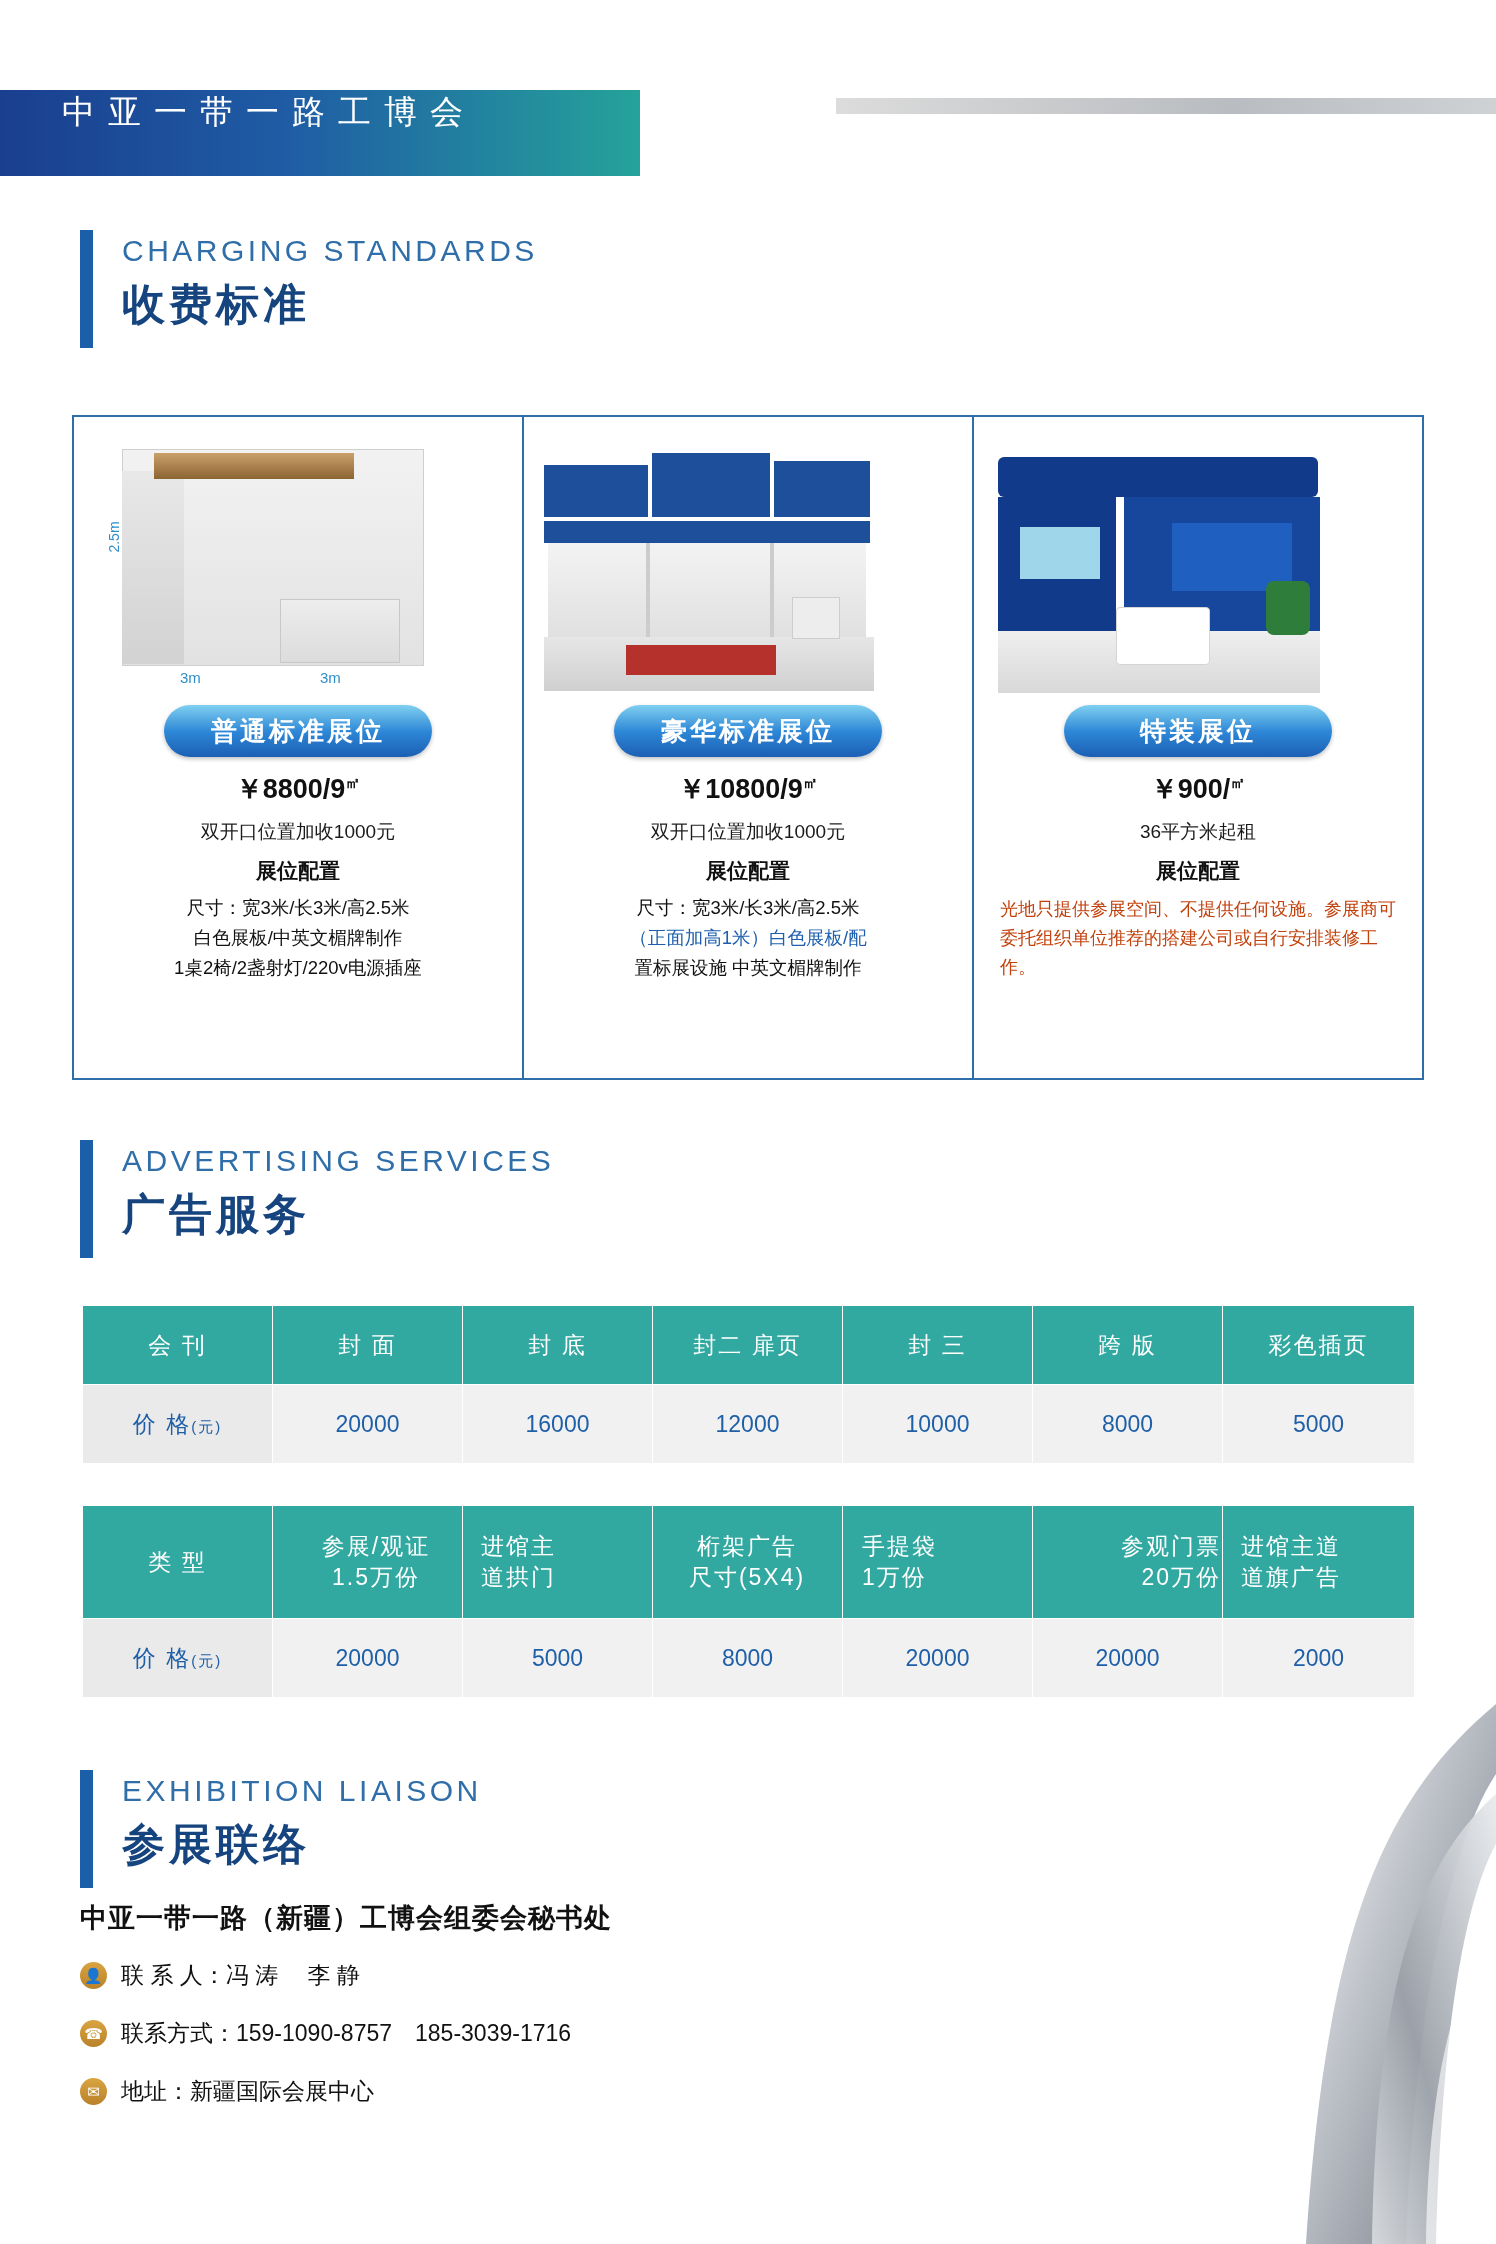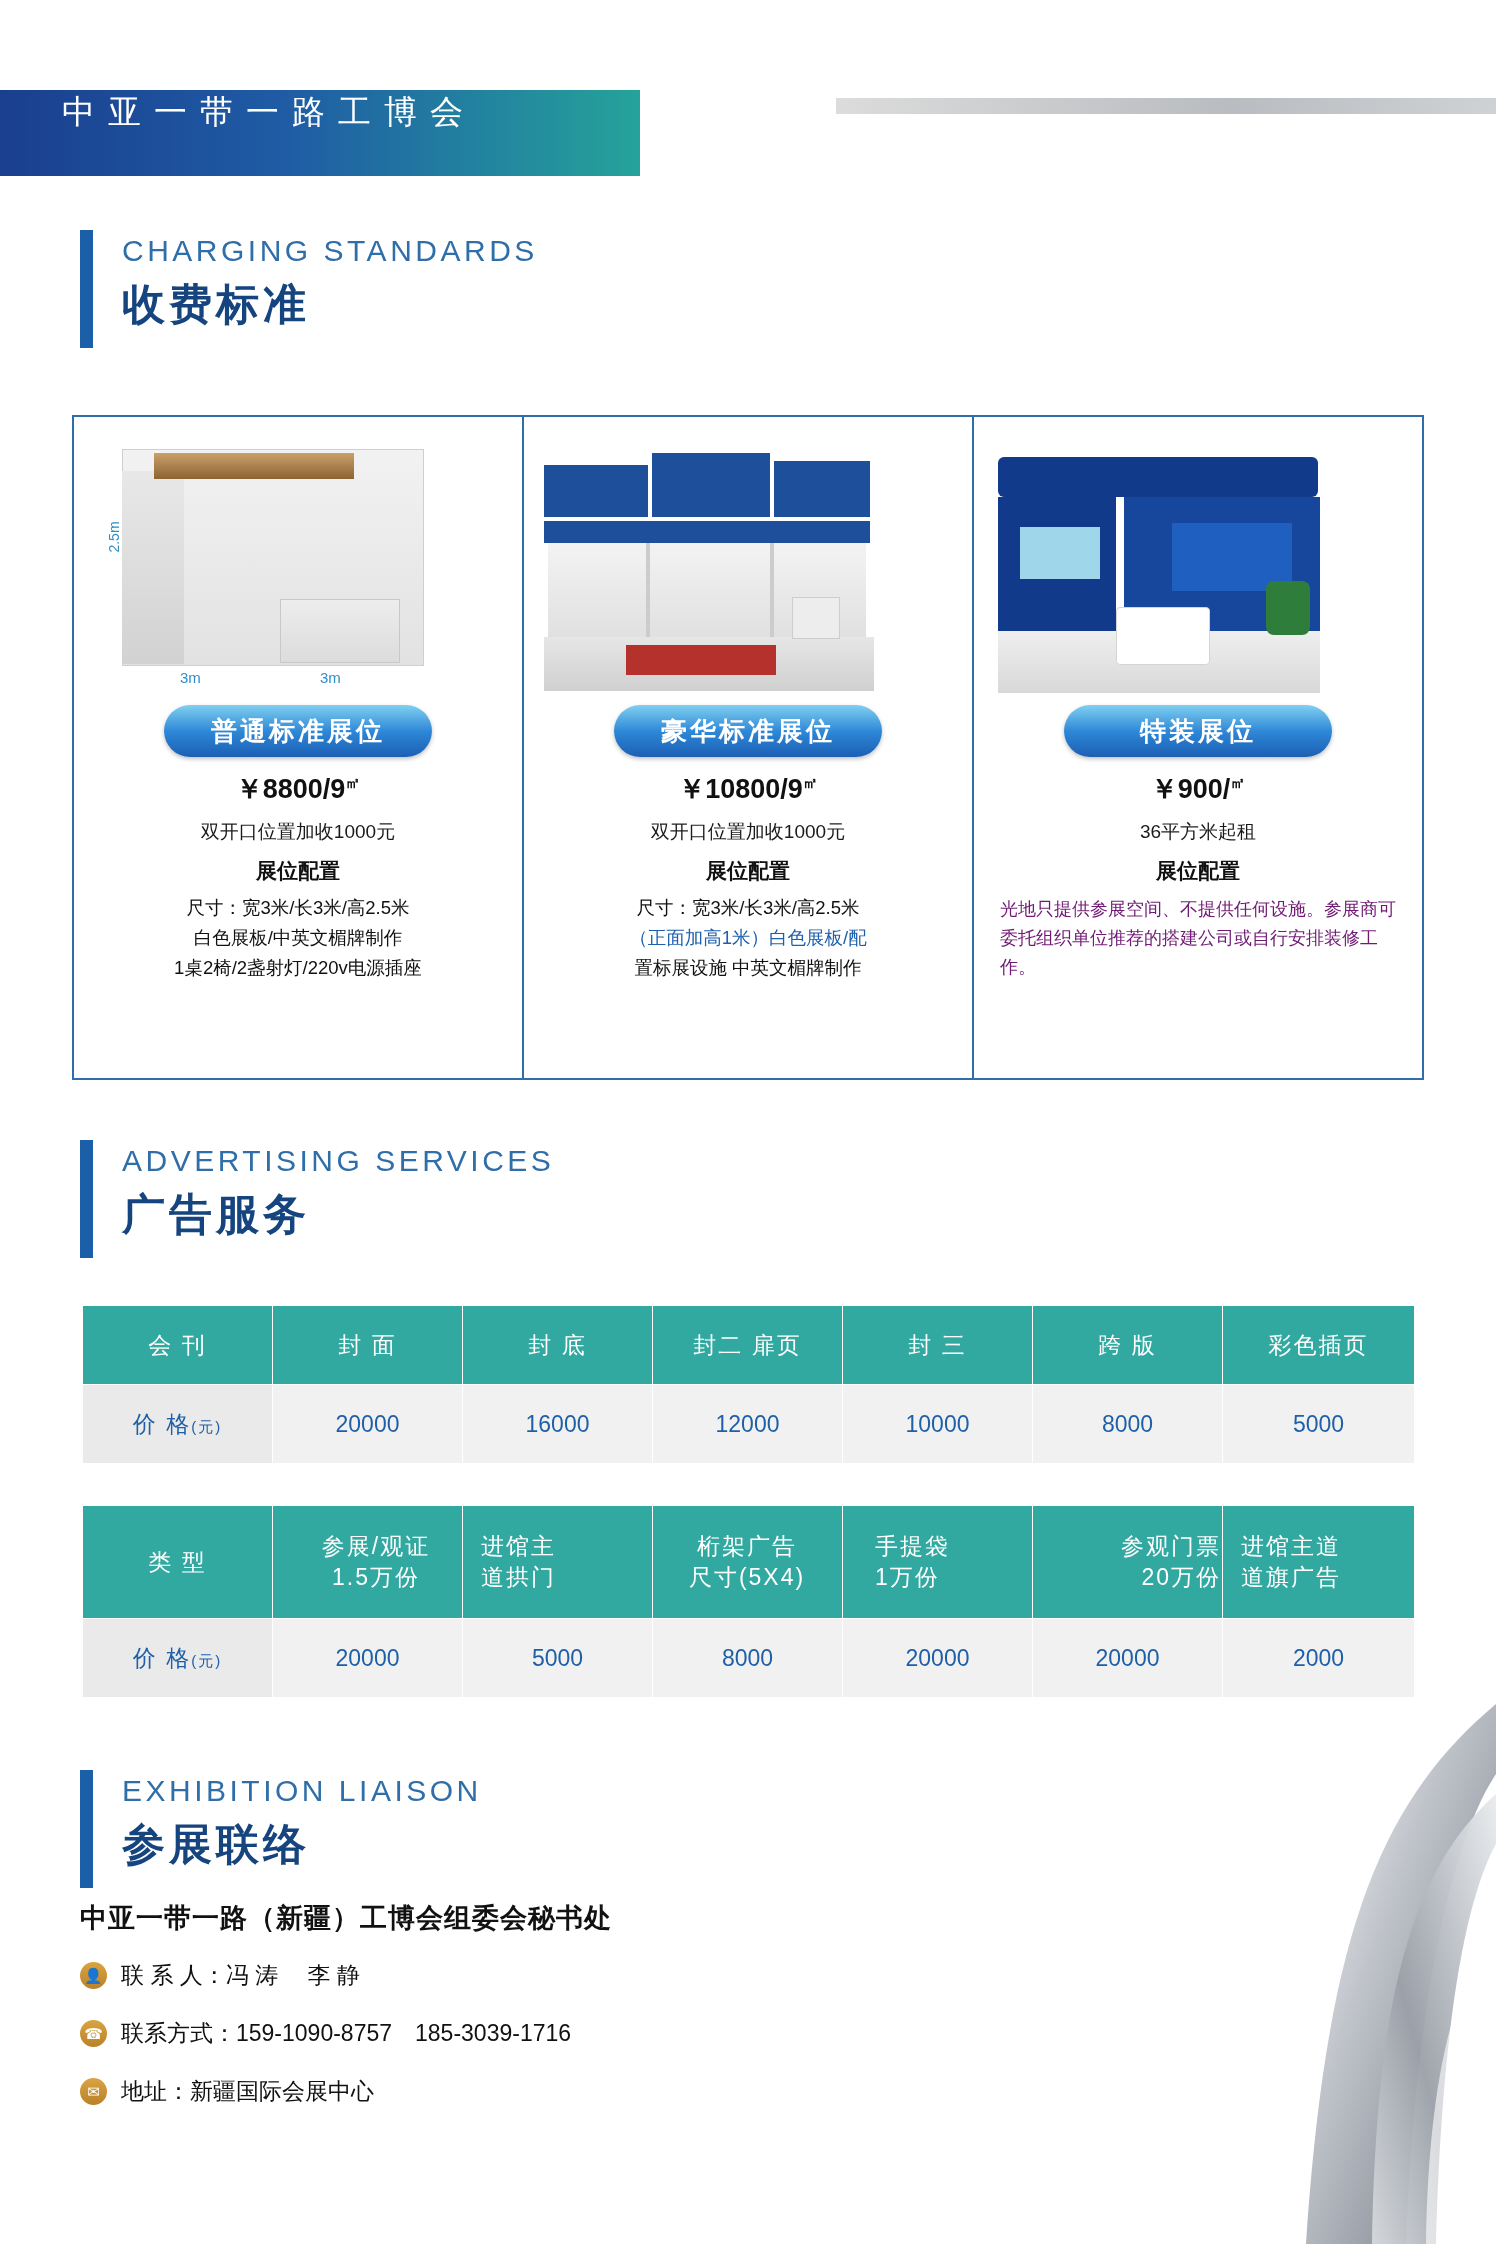--- a/index.html
+++ b/index.html
@@ -72,21 +72,21 @@
     text-align:center;font-size:19px;color:#1a1a1a;margin-top:12px;
   }
   .cfg-title{
     text-align:center;font-size:21px;color:#111;margin-top:12px;font-weight:bold;
   }
   .cfg-lines{
     text-align:center;font-size:18.5px;color:#111;margin-top:8px;line-height:1.62;
   }
   .cfg-lines .hl{color:#1d5fae;}
   .cfg-just{
-    text-align:left;font-size:18px;color:#701a75;margin-top:10px;line-height:1.6;
+    text-align:left;font-size:18px;color:#c2410c;margin-top:10px;line-height:1.6;
     padding:0 16px;
   }
   
   .tbl{
     position:absolute;border-collapse:collapse;table-layout:fixed;
   }
   .tbl th,.tbl td{
     border:1px solid #ffffff;text-align:center;vertical-align:middle;
   }
   .tbl th{
@@ -273,21 +273,21 @@
   </colgroup>
   <tbody>
       <tr>
     <th style="height:110px;white-space:pre-line;">类 型</th>
     <th style="white-space:pre-line;text-align:center;padding-left:18px;">参展/观证
 1.5万份</th>
     <th style="white-space:pre-line;text-align:left;padding-left:18px;">进馆主
 道拱门</th>
     <th style="white-space:pre-line;text-align:center;padding-left:0;">桁架广告
 尺寸(5X4)</th>
-    <th style="white-space:pre-line;text-align:left;padding-left:32px;">手提袋
+    <th style="white-space:pre-line;text-align:left;padding-left:19px;">手提袋
 1万份</th>
     <th style="white-space:pre-line;text-align:right;padding-left:6px;">参观门票
 20万份</th>
     <th style="white-space:pre-line;text-align:left;padding-left:18px;">进馆主道
 道旗广告</th>
   </tr>
   <tr>
     <td class="rowhead" style="height:76px"><span>价 格</span><small>(元)</small></td>
     <td>20000</td>
     <td>5000</td>

